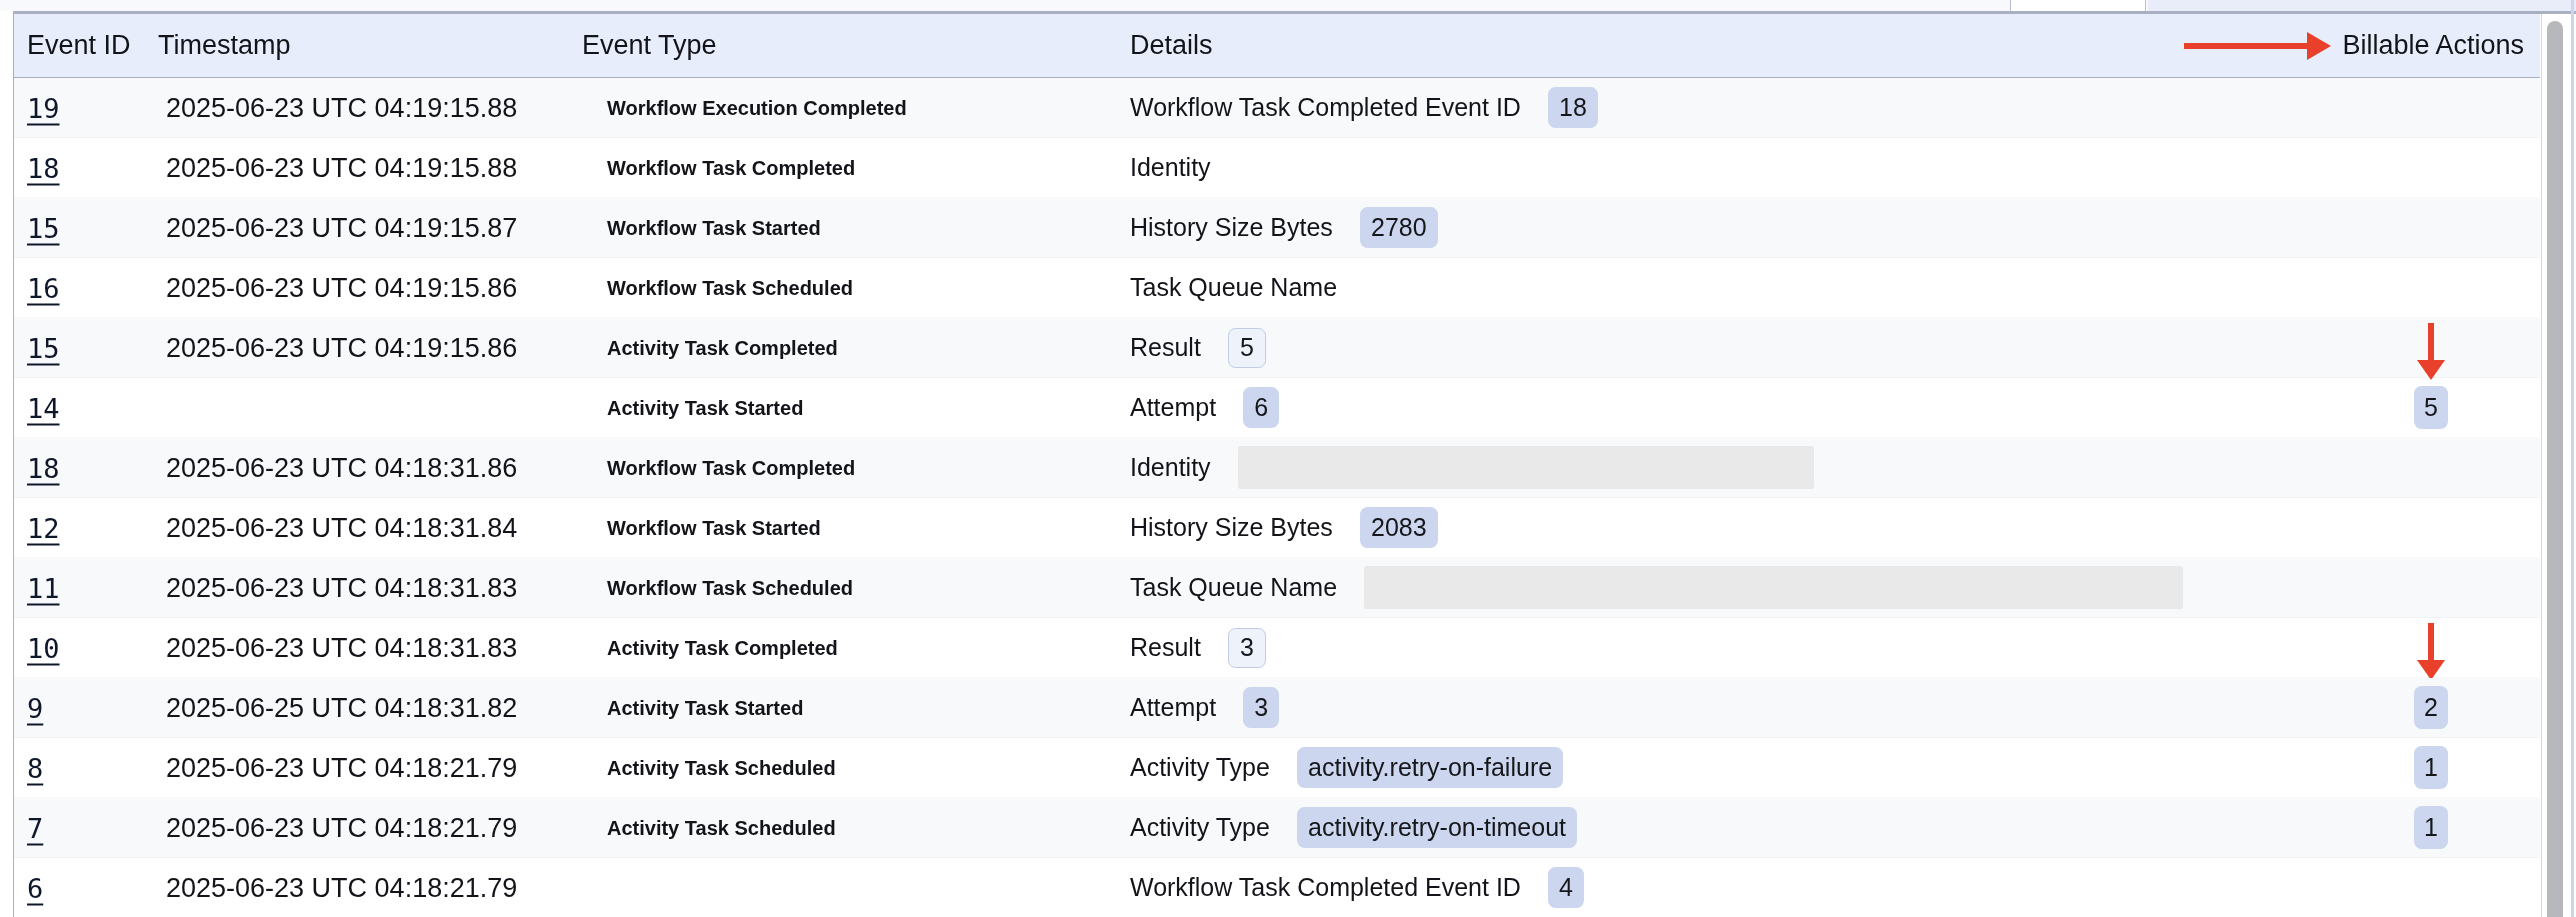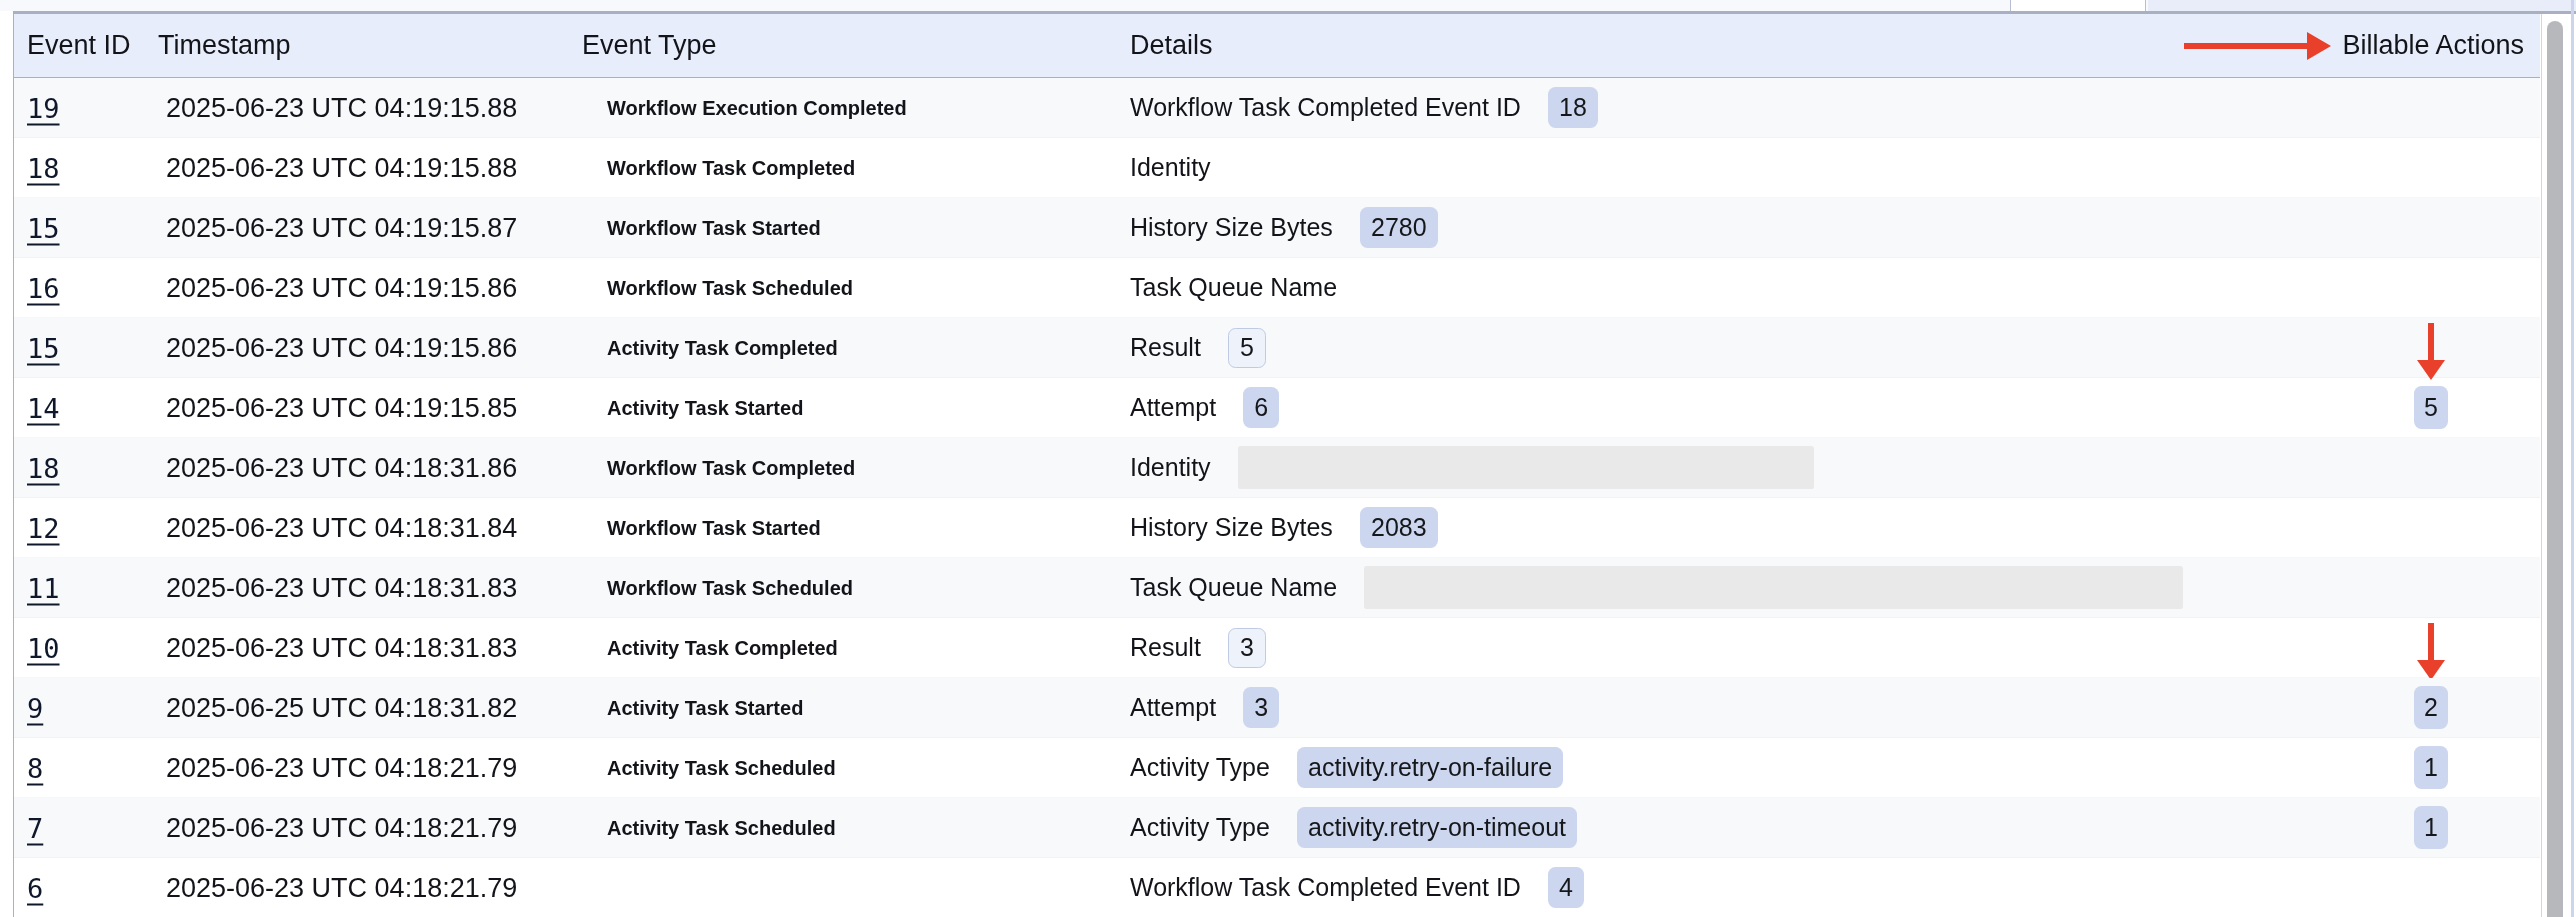--- a/index.html
+++ b/index.html
@@ -123,21 +123,20 @@
         <div class="cdetail">
           <span class="dlabel">Result</span>
           <span class="badge outline">5</span>
         </div>
         <div class="cbill">
           <div class="varrow"></div>
         </div>
       </div>
       <div class="row">
         <span class="cid">14</span>
-        <span class="cts">2025-06-23 UTC 04:19:15.85</span>
         <span class="ctype">Activity Task Started</span>
         <div class="cdetail">
           <span class="dlabel">Attempt</span>
           <span class="badge">6</span>
         </div>
         <div class="cbill">
           <span class="badge bbadge">5</span>
         </div>
       </div>
       <div class="row">

